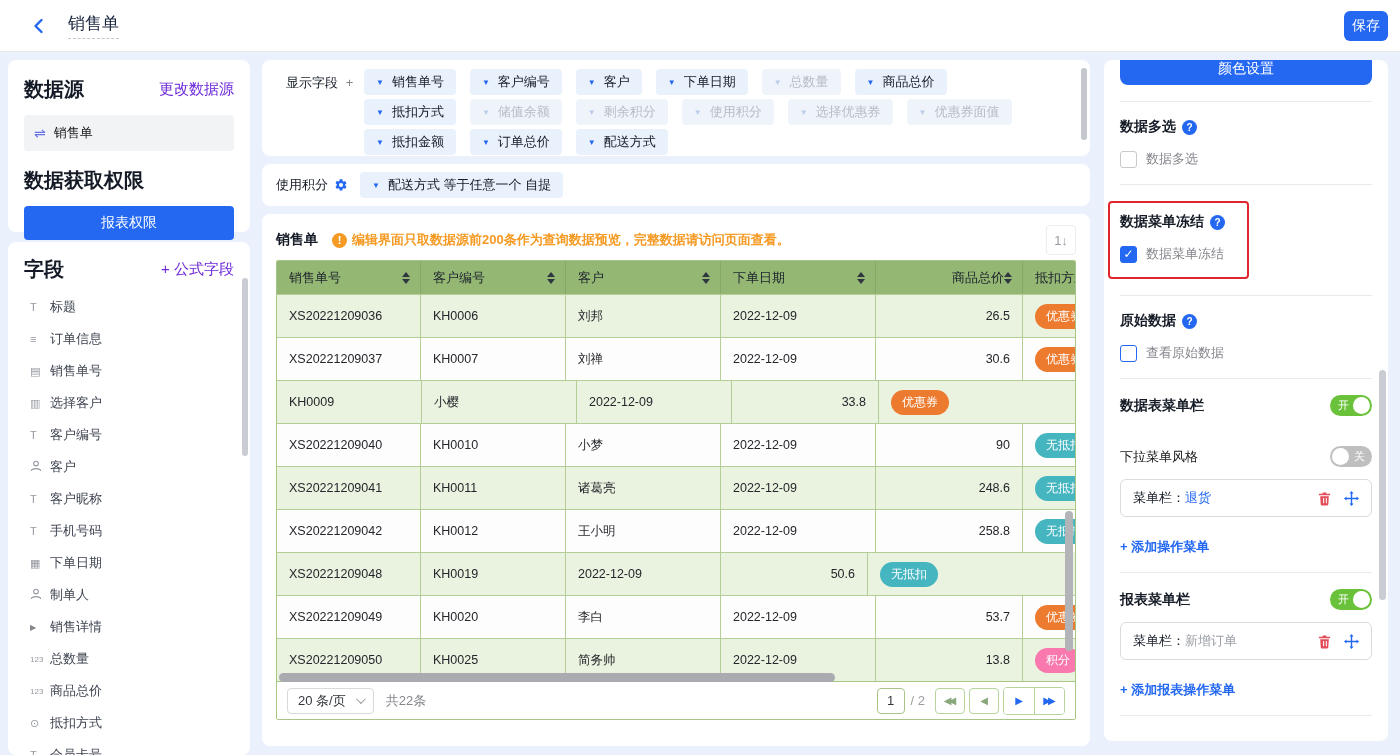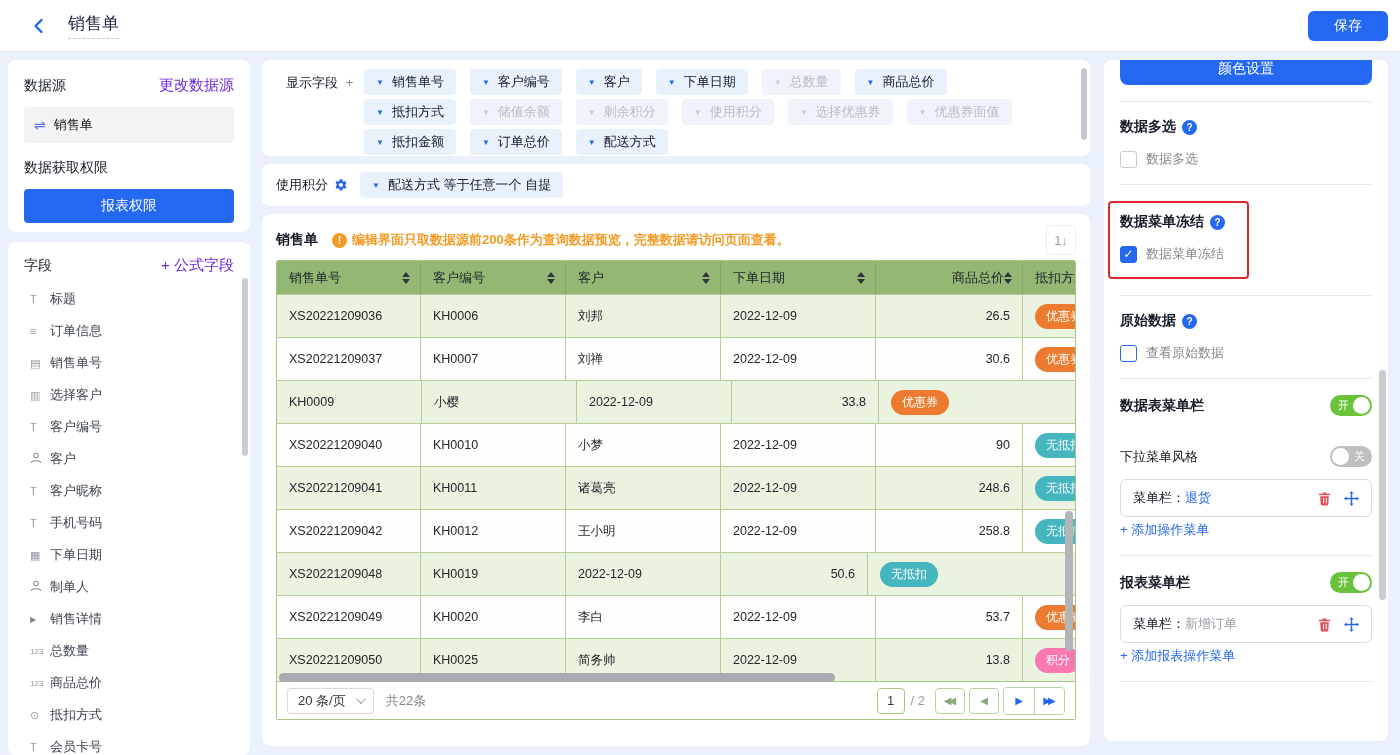--- a/index.html
+++ b/index.html
@@ -4,31 +4,31 @@
 <style>
   * { margin:0; padding:0; box-sizing:border-box; }
   html,body { width:1400px; height:755px; overflow:hidden; }
   body { font-family:"Liberation Sans","DejaVu Sans",sans-serif; background:#ebf1fc; color:#17181a; font-size:13px; }
 
   
   .topbar { height:52px; background:#fff; border-bottom:1px solid #e6e8eb; display:flex; align-items:center; padding:0 20px; }
   .back-btn { width:26px; height:26px; display:flex; align-items:center; justify-content:center; cursor:pointer; margin-left:6px; }
   .page-title { font-size:17px; color:#17233d; margin-left:16px; border-bottom:1px dashed #c4c6cc; padding-bottom:3px; }
   .topbar .spacer { flex:1; }
-  .save-btn { background:#2468f2; color:#fff; border:none; border-radius:6px; height:30px; padding:0 26px; font-size:14px; cursor:pointer; margin-right:-8px; }
+  .save-btn { background:#2468f2; color:#fff; border:none; border-radius:6px; height:30px; padding:0 8px; font-size:14px; cursor:pointer; margin-right:-8px; }
 
   .content { display:flex; padding:8px 8px 0 8px; height:703px; }
 
   .card { background:#fff; border-radius:8px; }
 
   
   .left-col { width:242px; display:flex; flex-direction:column; }
   .ds-card { height:172px; padding:16px; }
   .card-head { display:flex; align-items:center; justify-content:space-between; }
-  .h-bold { font-size:14px; font-weight:normal; color:#151b26; }
+  .h-bold { font-size:20px; font-weight:bold; color:#151b26; }
   .blue-link { color:#6d28d9; font-size:15px; cursor:pointer; text-decoration:none; }
   .ds-item { margin-top:12px; height:36px; background:#f2f3f5; border-radius:4px; display:flex; align-items:center; padding:0 10px; cursor:pointer; }
   .link-glyph { color:#6673e5; font-size:14px; margin-right:8px; }
   .perm-head { margin-top:16px; }
   .perm-btn { margin-top:12px; width:100%; height:34px; background:#2468f2; color:#fff; border:none; border-radius:4px; font-size:14px; cursor:pointer; }
 
   .fields-card { margin-top:10px; flex:1; padding:14px 10px 0 16px; overflow:hidden; position:relative; }
   .fields-head { padding-right:6px; }
   .field-list { list-style:none; margin-top:8px; }
   .field-item { height:32px; display:flex; align-items:center; color:#3d4350; cursor:grab; padding-left:6px; }
@@ -114,21 +114,21 @@
   .toggle.off { background:#bfbfbf; }
   .toggle.off .t-label { position:absolute; right:7px; }
   .toggle.off .knob { position:absolute; left:2px; }
   .knob { width:17px; height:17px; border-radius:50%; background:#fff; }
   .menu-item { margin-top:12px; height:38px; border:1px solid #dadbde; border-radius:6px; display:flex; align-items:center; padding:0 12px; cursor:pointer; }
   .mi-prefix { color:#151b26; }
   .mi-value-blue { color:#2468f2; }
   .mi-value-gray { color:#9a9ea6; }
   .menu-item .spacer { flex:1; }
   .mi-ic { display:flex; align-items:center; cursor:pointer; margin-left:12px; }
-  .add-link { display:block; margin-top:4px; color:#2468f2; cursor:pointer; }
+  .add-link { display:block; margin-top:21px; color:#2468f2; cursor:pointer;font-weight:bold; }
   .sub-row { margin-top:30px; }
   .rscroll { position:absolute; right:2px; top:310px; width:7px; height:230px; background:#c9ccd2; border-radius:4px; }
 </style>
 </head>
 <body>
 
 <header class="topbar">
   <span class="back-btn">
     <svg width="16" height="16" viewBox="0 0 16 16">
         <polyline points="10.5,2 4.5,8 10.5,14" fill="none" stroke="#2468f2" stroke-width="2.4" stroke-linecap="round" stroke-linejoin="round"></polyline>

